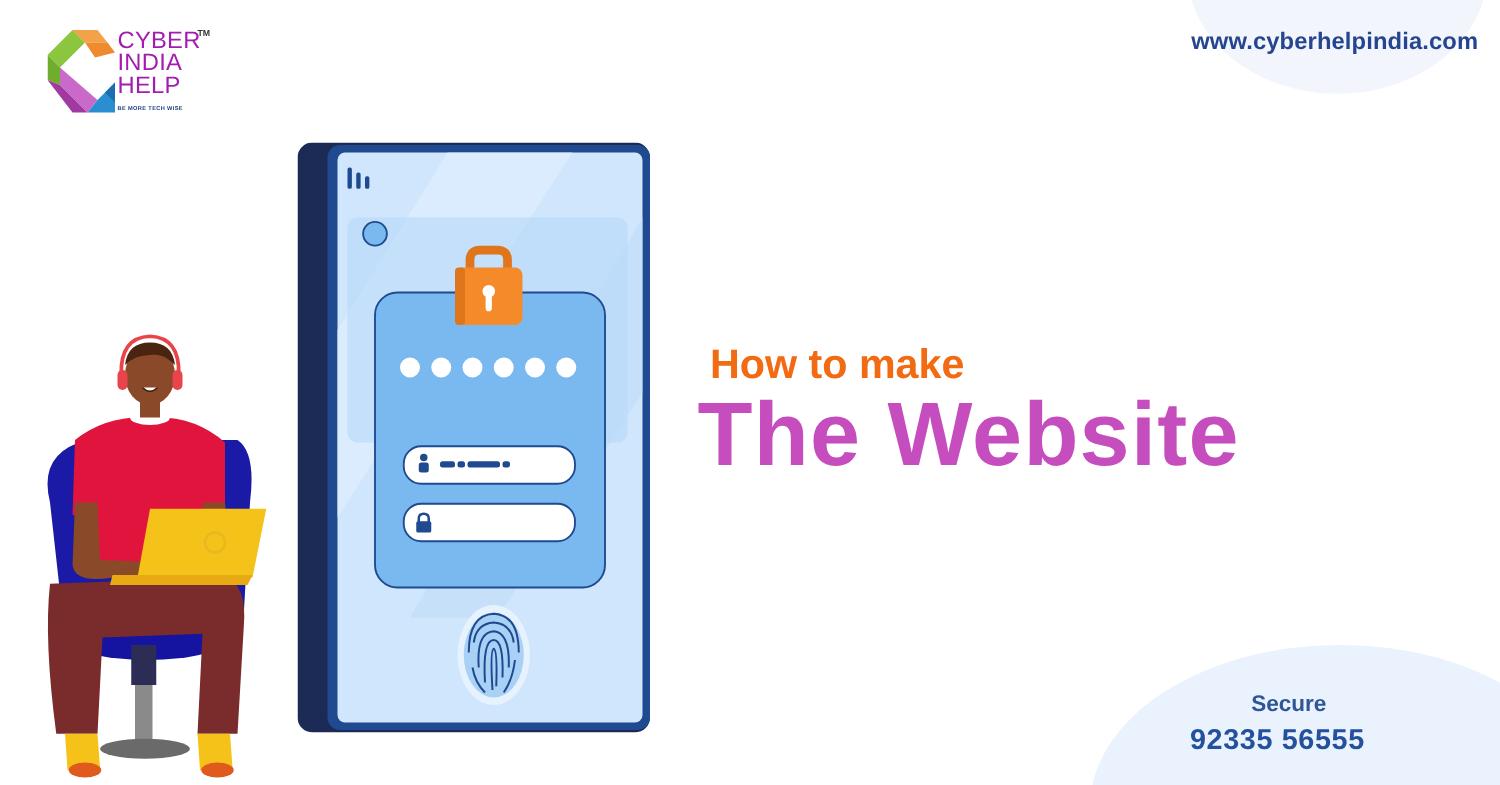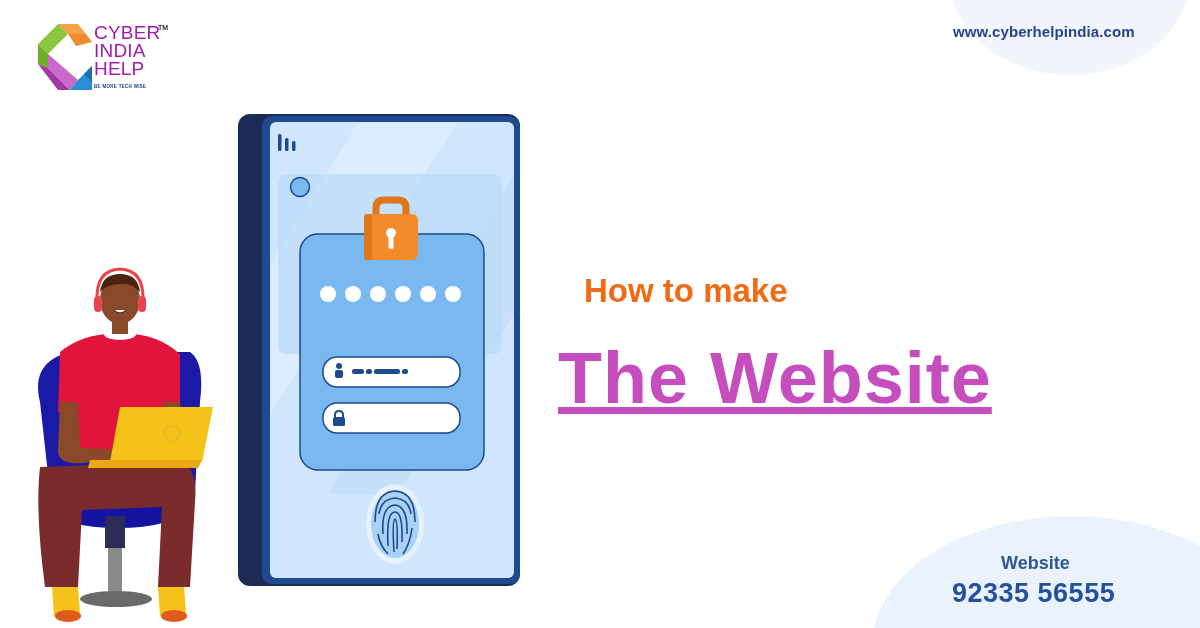--- a/index.html
+++ b/index.html
@@ -22,37 +22,37 @@
     position: absolute; left: 56px; top: 0; color: #a21caf;
     font-weight: 400; font-size: 19px; line-height: 18px; letter-spacing: 0.2px;
   }
   .logo-text span { display: block; }
   .logo-tm { position: absolute; left: 120px; top: 0; font-size: 7px; color: #333; font-weight: 700; }
   .logo-tagline {
     position: absolute; left: 56px; top: 60px; font-size: 4.5px; color: #1a3b7a; font-weight: 700; letter-spacing: 0.3px;
   }
 
   .website-url {
-    position: absolute; left: 953px; top: 23px; font-size: 15px; font-weight: 700;
+    position: absolute; left: 953px; top: 23px; font-size: 19px; font-weight: 700;
     color: #25458f; letter-spacing: 0.1px;
   }
 
   .contact-label {
     position: absolute; left: 1001px; top: 553px; font-size: 18px; font-weight: 700; color: #2f5696;
   }
   .contact-phone {
-    position: absolute; left: 952px; top: 578px; font-size: 27px; font-weight: 700; color: #23519c; letter-spacing: 0.5px;
+    position: absolute; left: 952px; top: 578px; font-size: 23px; font-weight: 700; color: #23519c; letter-spacing: 0.5px;
   }
 
   .headline-small {
-    position: absolute; left: 568px; top: 272px; font-size: 33px; font-weight: 700; color: #f26a12; margin-left: 16px;
+    position: absolute; left: 568px; top: 272px; font-size: 33px; font-weight: 700; color: #f26a12;
   }
   .headline-big {
-    position: absolute; left: 558px; top: 336px; font-size: 72px; line-height: 84px; font-weight: 900;
-    color: #c64dbd; letter-spacing: 1px; text-decoration: underline;
+    position: absolute; left: 558px; top: 306px; font-size: 72px; line-height: 84px; font-weight: 900;
+    color: #c64dbd; letter-spacing: 1px;
   }
   .headline-big span { display: block; }
 
   
   .phone { position: absolute; left: 238px; top: 114px; width: 282px; height: 472px; }
 
   .illustration { position: absolute; left: 30px; top: 262px; width: 195px; height: 366px; }
 </style>
 </head>
 <body>
@@ -176,14 +176,14 @@
   <polygon points="90,145 183,145 172,200 80,200" fill="#f5c21a"></polygon>
   <polygon points="60,198 172,198 168,206 58,206" fill="#e8a914"></polygon>
   <circle cx="142" cy="172" r="8" fill="none" stroke="#e8b820" stroke-width="2"></circle>
 </svg>
 
 <div class="headline-small">How to make</div>
 <div class="headline-big">
   <span>The Website</span>
 </div>
 
-<div class="contact-label">Website</div>
+<div class="contact-label">Secure</div>
 <div class="contact-phone">92335 56555</div>
 
 </body></html>

